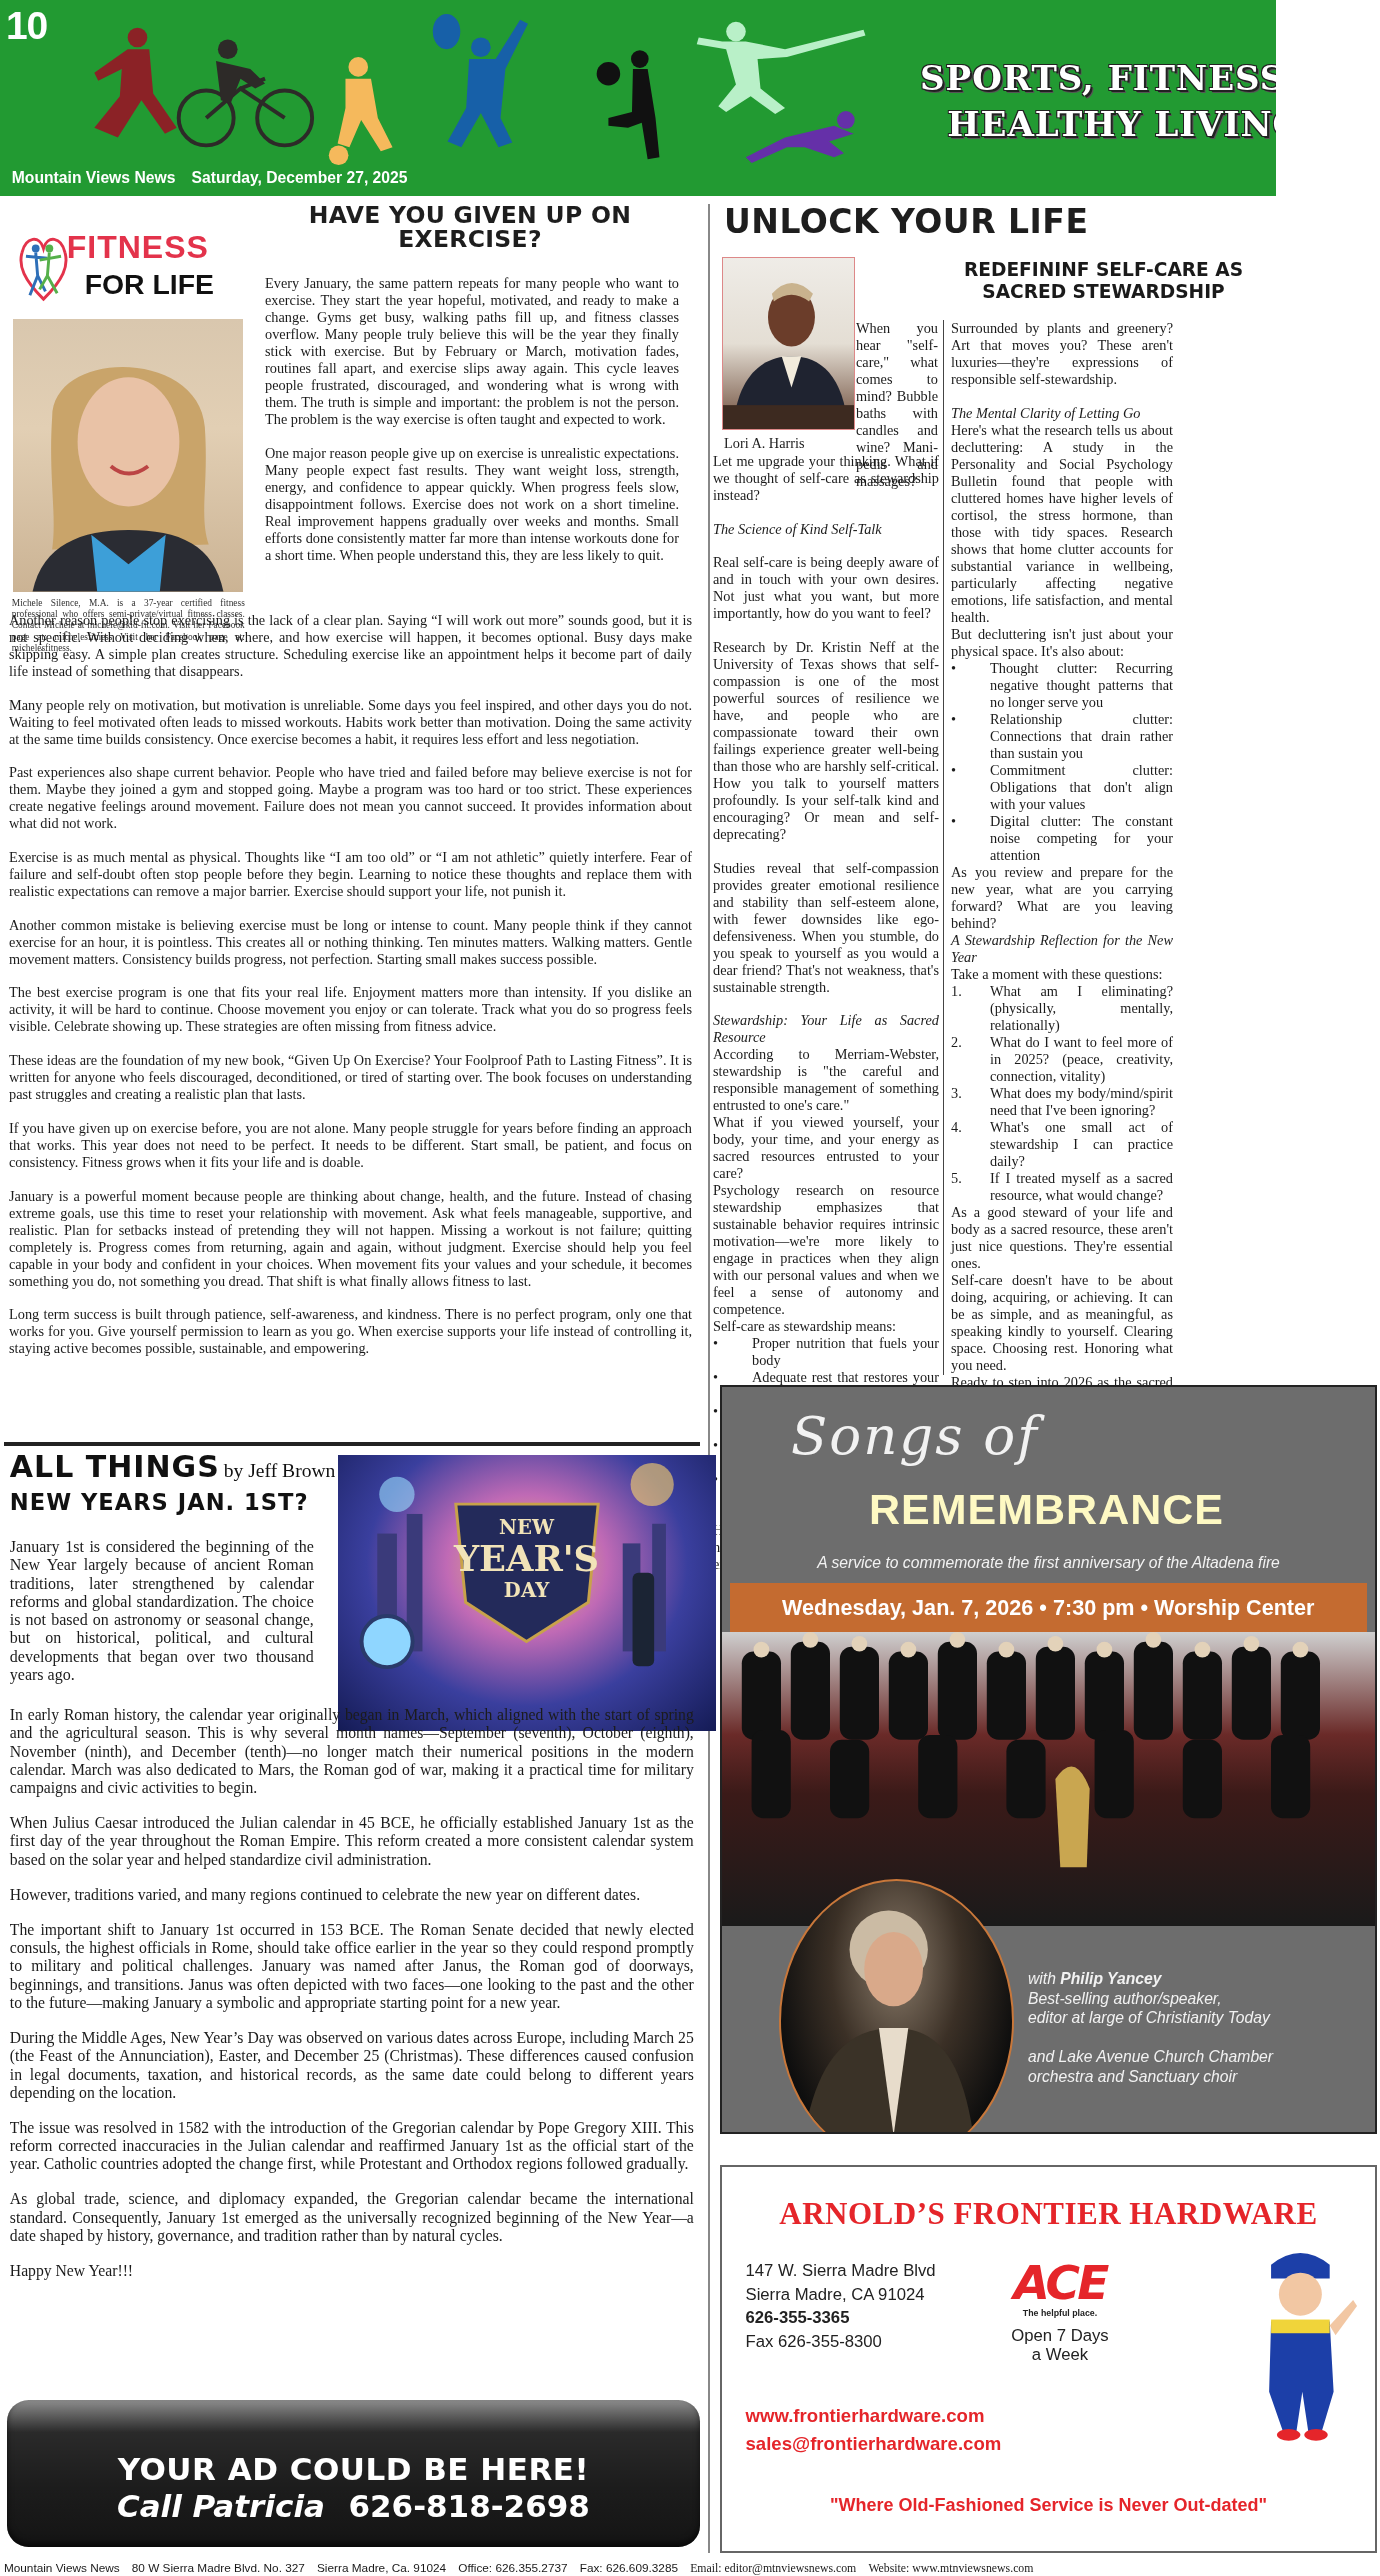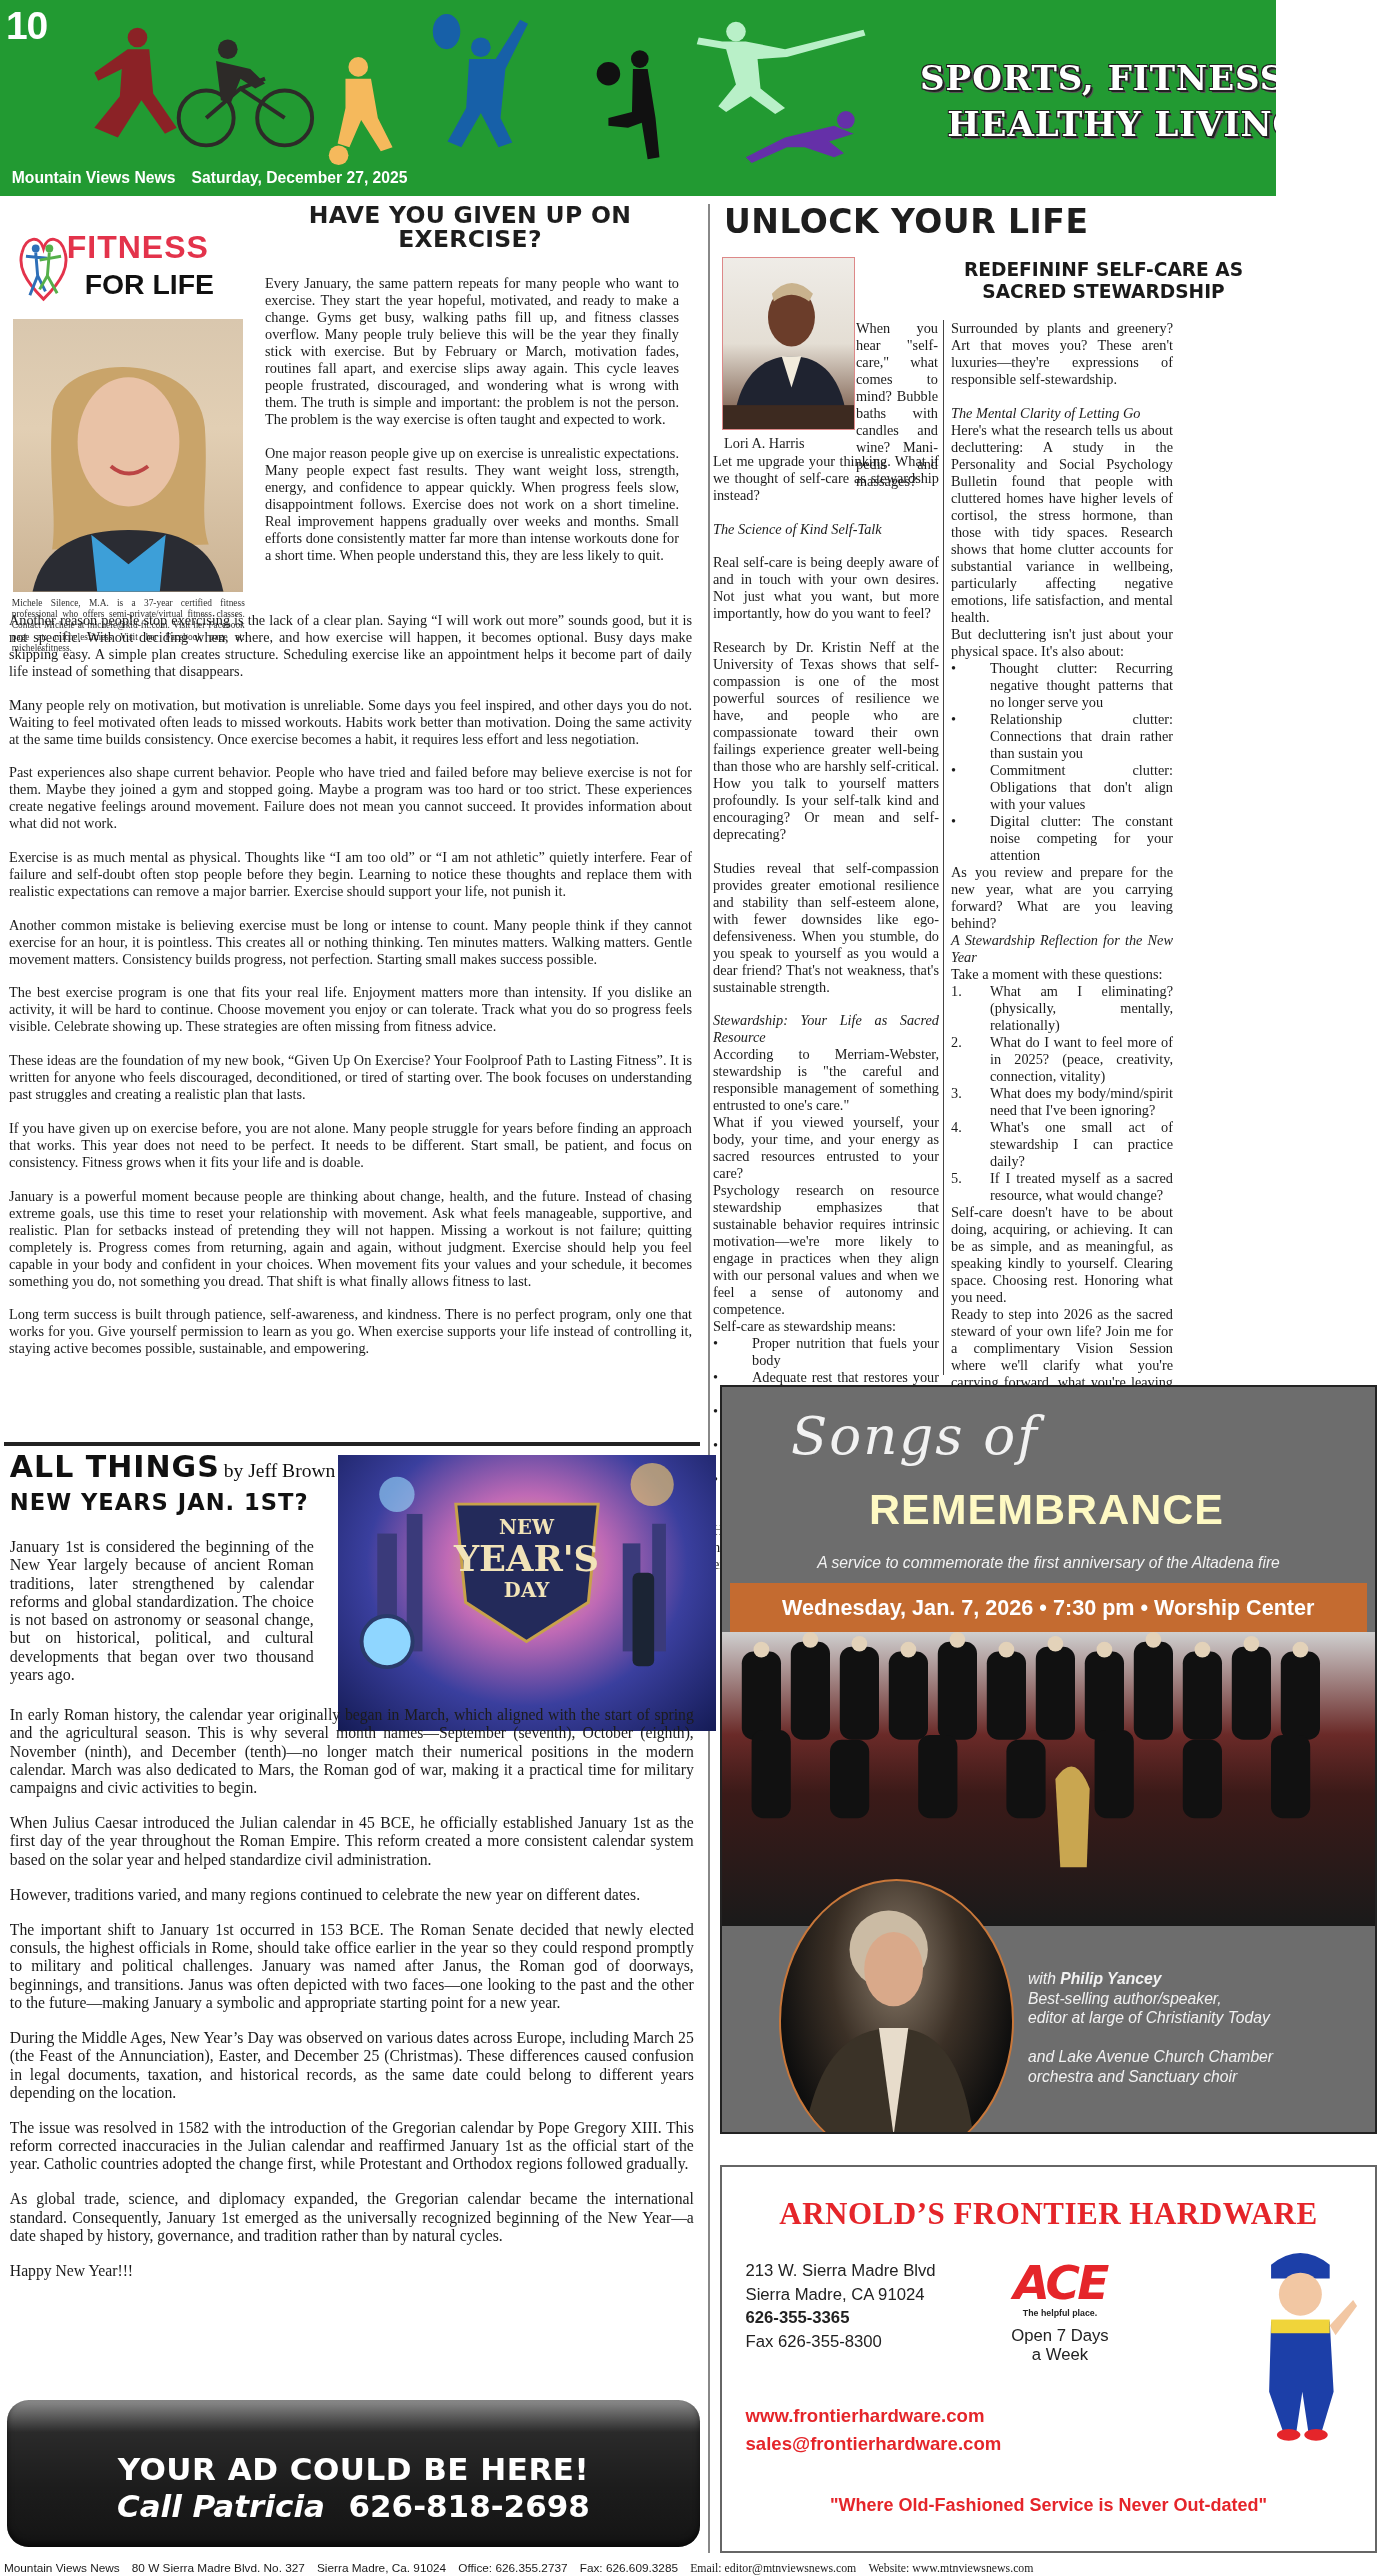--- a/index.html
+++ b/index.html
@@ -278,20 +278,21 @@
         <span>What does my body/mind/spirit need that I've been ignoring?</span>
       </div>
     <div class="bullet">
         <span class="b">4.</span>
         <span>What's one small act of stewardship I can practice daily?</span>
       </div>
     <div class="bullet">
         <span class="b">5.</span>
         <span>If I treated myself as a sacred resource, what would change?</span>
       </div>
+    <p class="tight">As a good steward of your life and body as a sacred resource, these aren't just nice questions. They're essential ones.</p>
     <p class="tight">Self-care doesn't have to be about doing, acquiring, or achieving. It can be as simple, and as meaningful, as speaking kindly to yourself. Clearing space. Choosing rest. Honoring what you need.</p>
     <p>Ready to step into 2026 as the sacred steward of your own life? Join me for a complimentary Vision Session where we'll clarify what you're carrying forward, what you're leaving behind, and what you're truly called to create. We'll explore your four-quadrant framework health, relationships, vocation, and time/money freedom and identify your next aligned step.</p>
     <p class="tight">Visit LoriAHarris.com to schedule, or email me at [email protected]. Your most aligned, well-stewarded life is waiting, let's unlock it together.</p>
     <p class="bio">Lori A. Harris is an Integrative Change Coach, Life Mastery Consultant, and host of the "Unlock Your Life" podcast. She helps high-achieving women move from successful but unfulfilled to aligned and alive.</p>
   </div>
 </section>
 
 <section>
   <div class="at-title">
     <span>ALL THINGS</span><span class="by">by Jeff Brown</span>
@@ -392,21 +393,21 @@
     <div>editor at large of Christianity Today</div>
     <div style="height:19.6px"></div>
     <div>and Lake Avenue Church Chamber</div>
     <div>orchestra and Sanctuary choir</div>
   </div>
 </div>
 
 <div class="ad-hw">
   <div class="hw-title">ARNOLD’S FRONTIER HARDWARE</div>
   <div class="hw-addr">
-    <div>213 W. Sierra Madre Blvd</div>
+    <div>147 W. Sierra Madre Blvd</div>
     <div>Sierra Madre, CA 91024</div>
     <div class="bold">626-355-3365</div>
     <div>Fax 626-355-8300</div>
   </div>
   <div class="hw-ace">
     <div class="logo">ACE</div>
     <div class="tag">The helpful place.</div>
     <div class="open">Open 7 Days</div>
     <div class="open" style="margin-top:0">a Week</div>
   </div>

